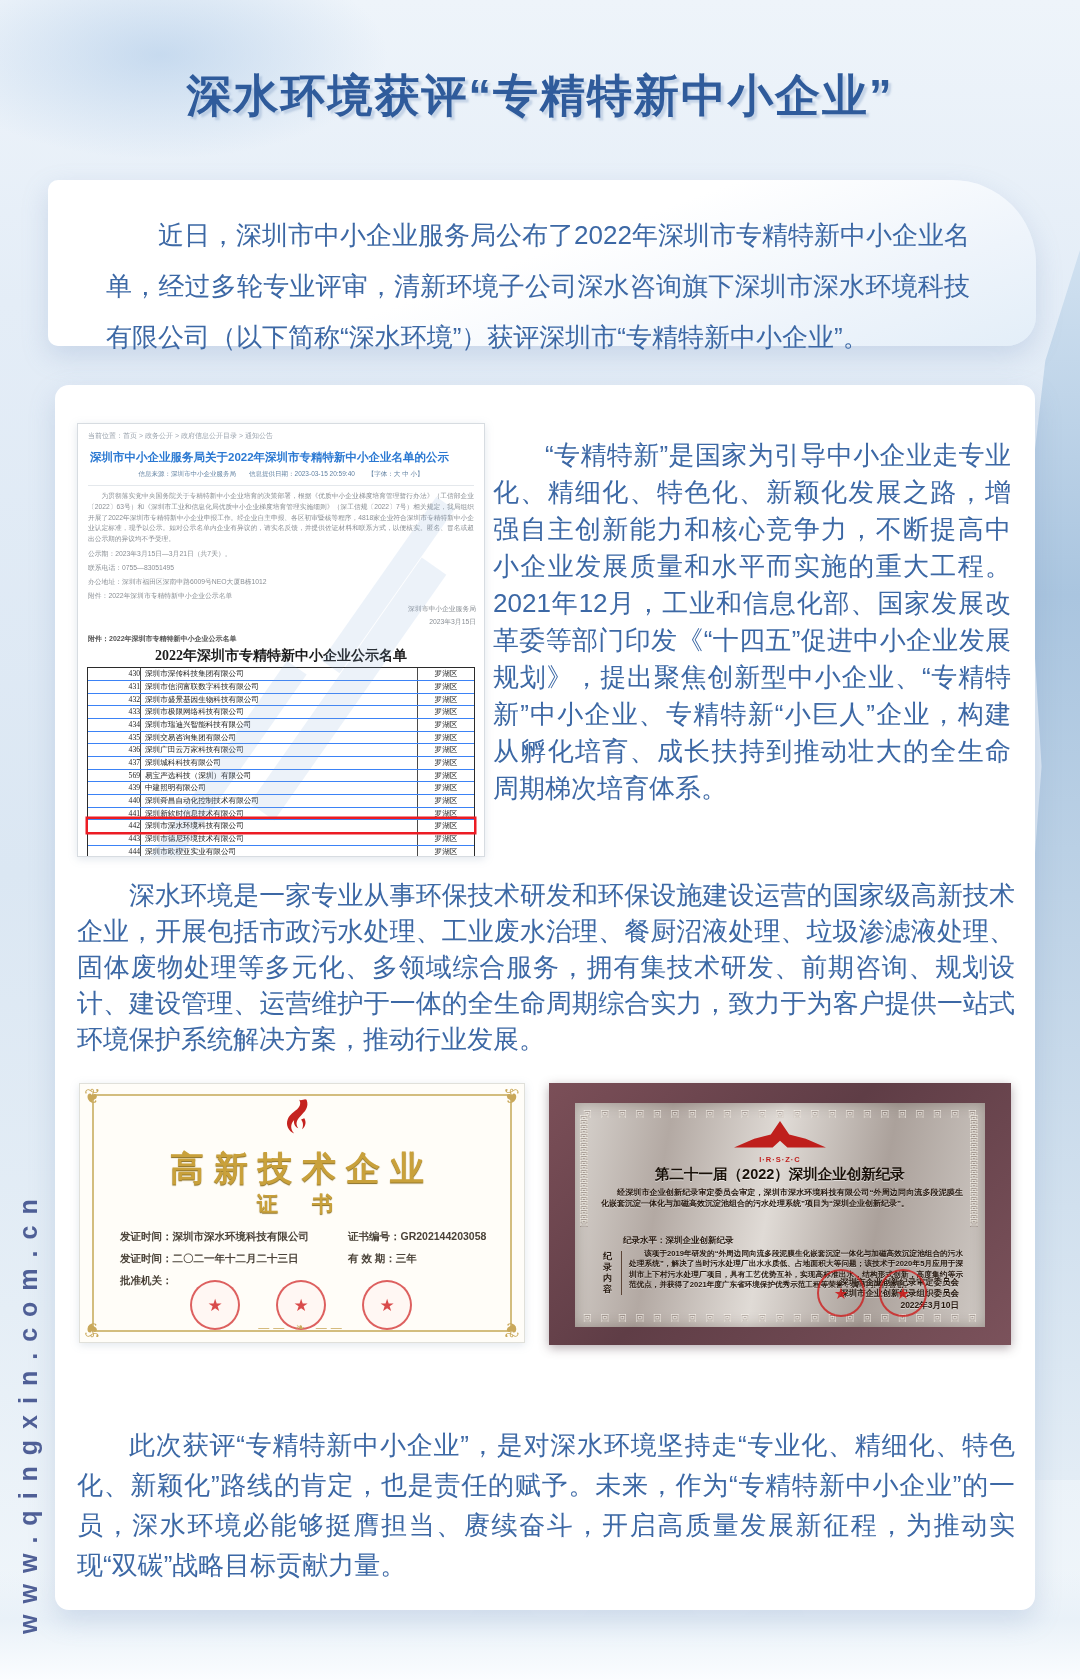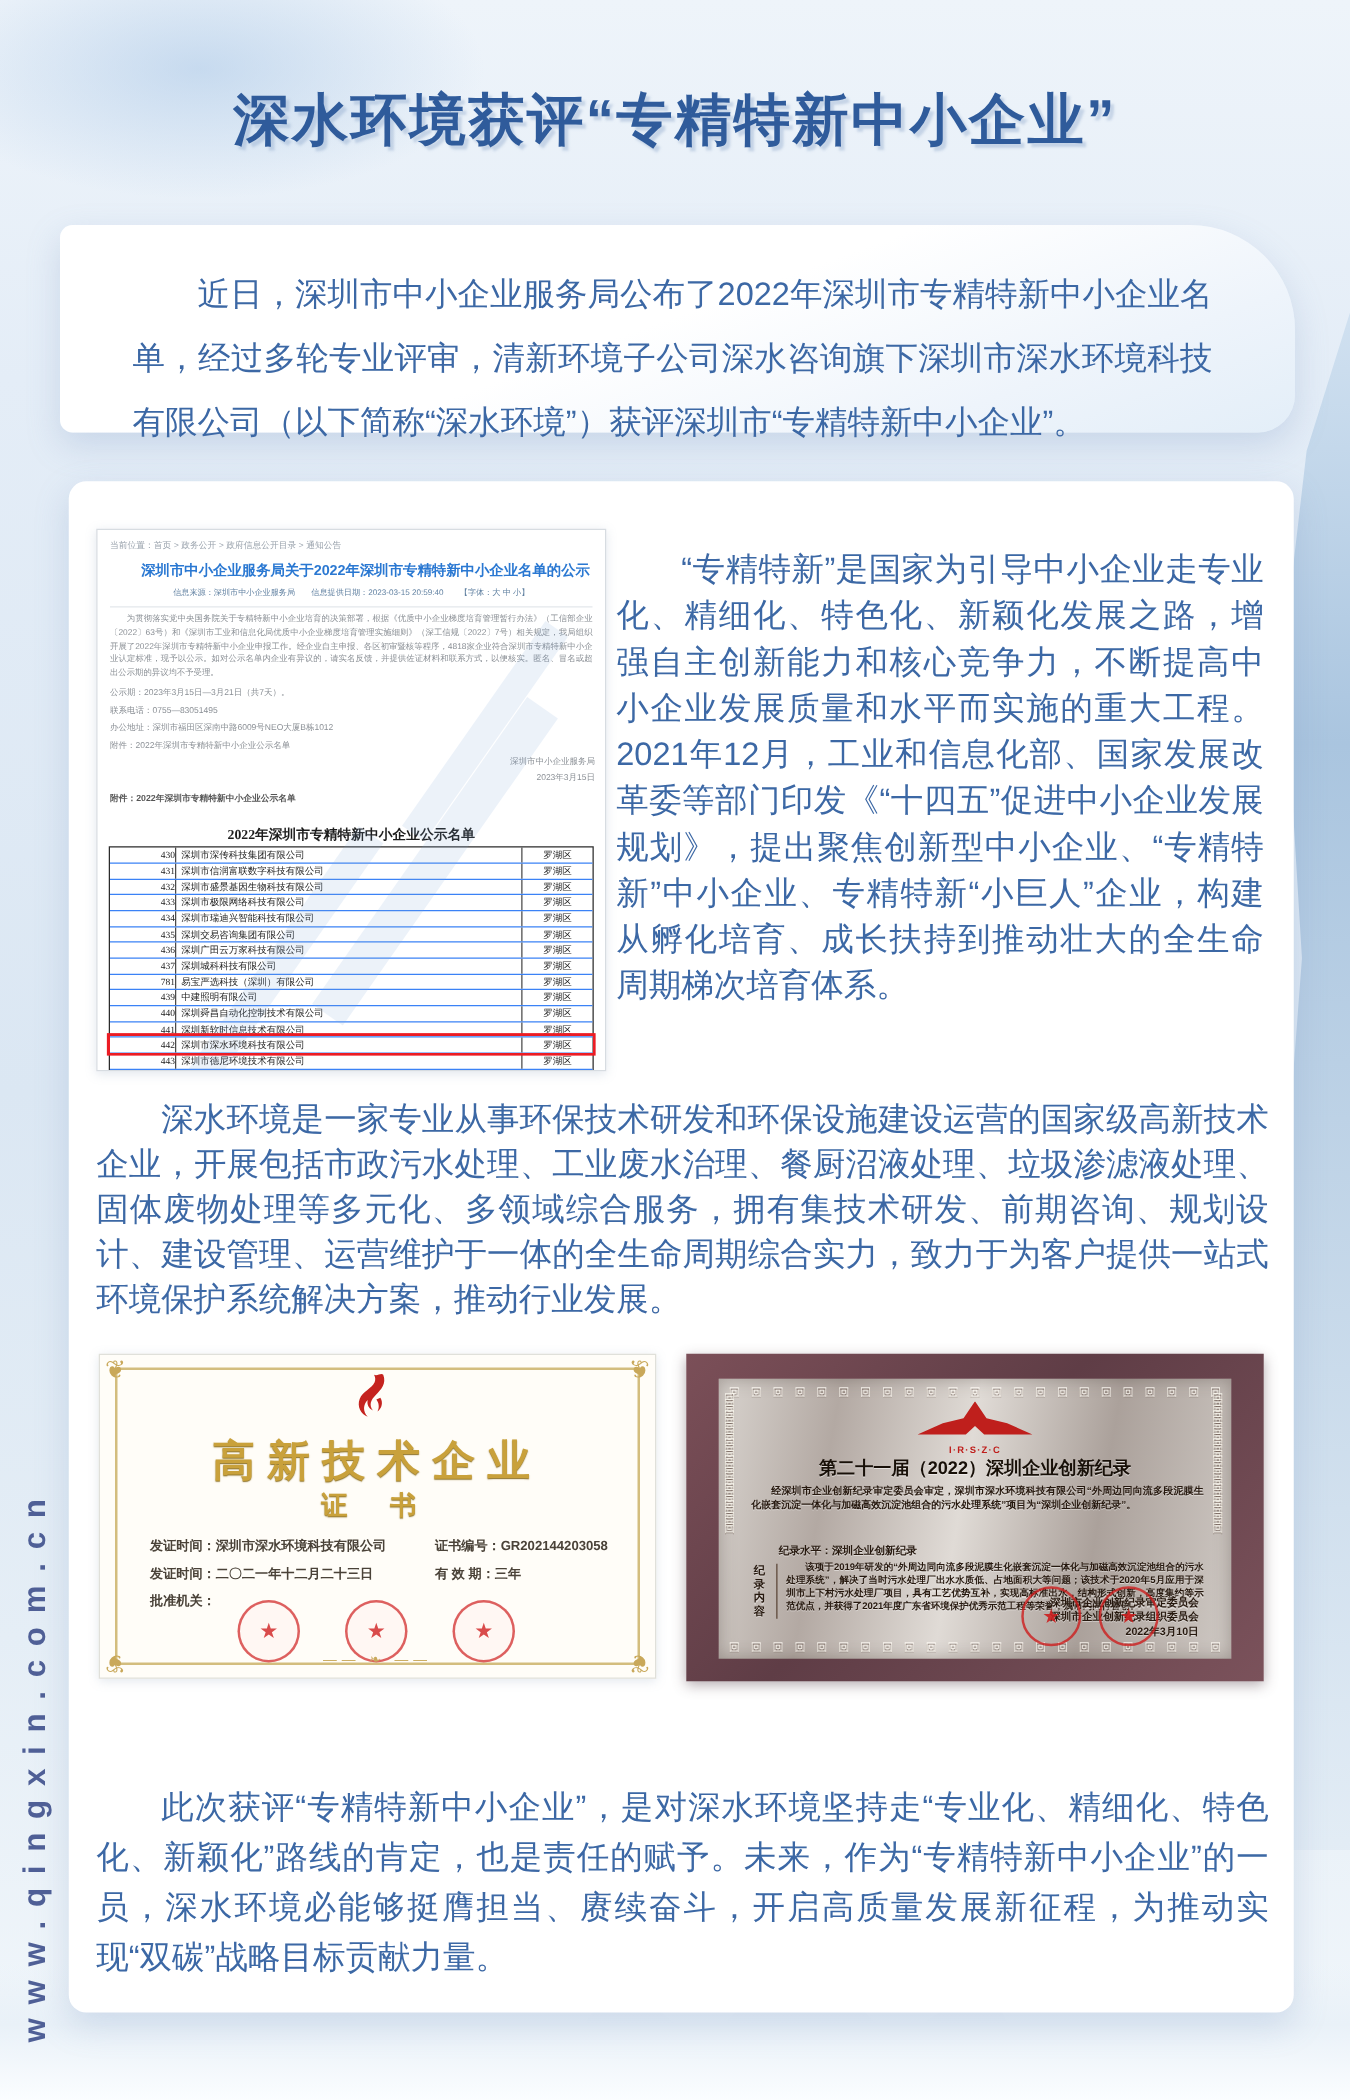--- a/index.html
+++ b/index.html
@@ -30,29 +30,29 @@
     border-radius:10px 84px 30px 10px;}
   .intro-par{position:absolute;left:58px;right:66px;top:30px;font-size:26px;line-height:51px;
     color:var(--accent-blue,#3c68a5);text-indent:2em;text-align:justify;}
 
   .article-card{position:absolute;left:55px;top:385px;width:980px;height:1225px;border-radius:14px;}
 
   
   .gov-doc{position:absolute;left:22px;top:38px;width:406px;height:432px;background:#fff;
     border:1px solid #d7dce1;box-shadow:0 2px 8px rgba(140,160,185,.25);overflow:hidden;font-family:"Liberation Sans",sans-serif;}
   .doc-breadcrumb{margin:7px 10px 0;font-size:7px;color:#9aa3ad;}
-  .doc-title{margin-top:9px;padding:0 12px;text-align:right;font-size:11.5px;font-weight:700;
+  .doc-title{margin-top:9px;padding:0 12px;text-align:left;font-size:11.5px;font-weight:700;
     color:var(--doc-blue,#2a78d2);line-height:1.3;}
   .doc-meta{margin-top:5px;text-align:center;font-size:6.5px;color:#6282a2;}
   .doc-divider{margin:6px 10px 5px;border-top:1px solid #e4e8ec;}
   .doc-body{margin:0 10px;font-size:6.7px;color:#8a8f95;line-height:1.62;text-align:justify;text-indent:2em;}
   .doc-line{margin:4px 10px 0;font-size:6.8px;color:#8a8f95;}
   .doc-sign{margin:3px 8px 0 0;text-align:right;font-size:6.8px;color:#8a8f95;}
   .doc-attach2{margin:7px 10px 0;font-size:7px;font-weight:700;color:#555;}
-  .doc-table-title{margin-top:16px;text-align:center;font-size:11px;font-weight:700;color:#1c1c1c;
+  .doc-table-title{margin-top:3px;text-align:center;font-size:14px;font-weight:700;color:#1c1c1c;
     font-family:"Liberation Serif","DejaVu Serif",serif;}
   .doc-table{margin:2px auto 0;width:386px;border:1.5px solid #2b2b2b;}
   .doc-row{display:flex;align-items:center;height:11.7px;border-top:1px solid #3b82f6;
     font-family:"Liberation Serif","DejaVu Serif",serif;font-size:7.6px;color:#222;}
   .doc-row:first-child{border-top:none;}
   .doc-row .c-no{width:52px;text-align:right;border-right:1px solid #4a4a4a;align-self:stretch;line-height:11.7px;}
   .doc-row .c-name{flex:1;padding-left:4px;border-right:1px solid #4a4a4a;align-self:stretch;line-height:11.7px;
     white-space:nowrap;overflow:hidden;}
   .doc-row .c-dist{width:56px;text-align:center;align-self:stretch;line-height:11.7px;}
   .doc-row.hl{position:relative;z-index:2;box-shadow:0 0 0 2.5px var(--highlight-red,#ec1c24);}
@@ -194,21 +194,21 @@
             <div class="c-no">436</div>
             <div class="c-name">深圳广田云万家科技有限公司</div>
             <div class="c-dist">罗湖区</div>
           </div>
           <div class="doc-row">
             <div class="c-no">437</div>
             <div class="c-name">深圳城科科技有限公司</div>
             <div class="c-dist">罗湖区</div>
           </div>
           <div class="doc-row">
-            <div class="c-no">781</div>
+            <div class="c-no">569</div>
             <div class="c-name">易宝严选科技（深圳）有限公司</div>
             <div class="c-dist">罗湖区</div>
           </div>
           <div class="doc-row">
             <div class="c-no">439</div>
             <div class="c-name">中建照明有限公司</div>
             <div class="c-dist">罗湖区</div>
           </div>
           <div class="doc-row">
             <div class="c-no">440</div>

